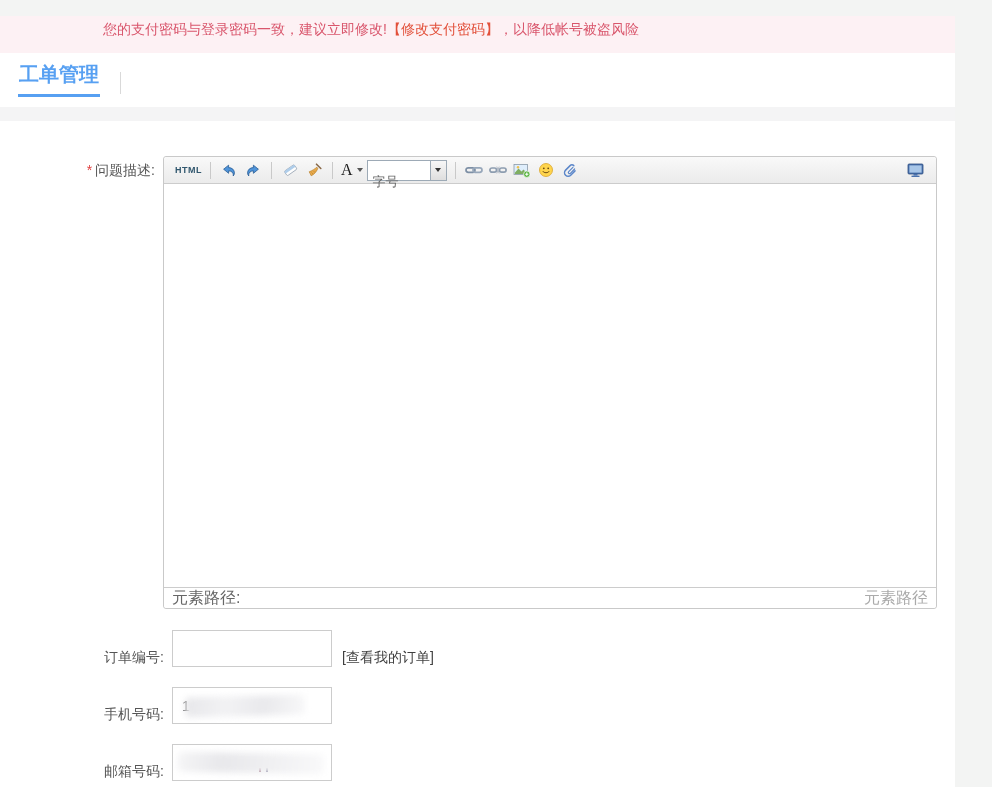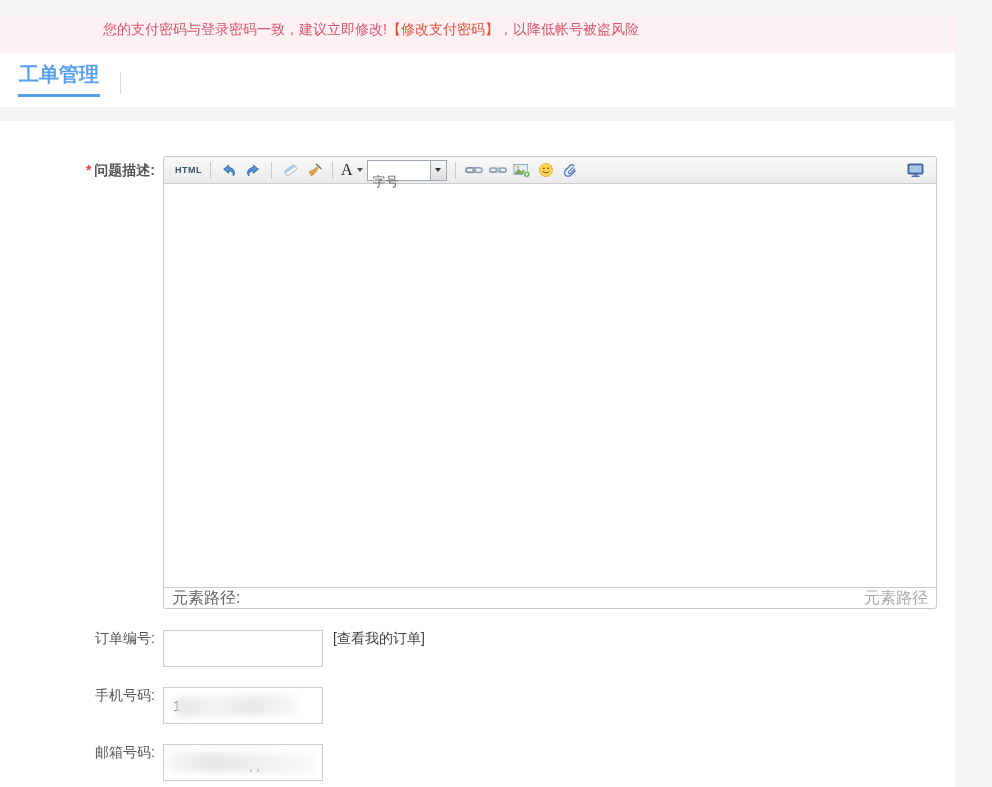--- a/index.html
+++ b/index.html
@@ -18,26 +18,26 @@
   .tab-divider { width:1px; height:22px; background:#d9d9d9; margin-left:20px; margin-bottom:13px; }
 
   .strip { height:14px; background:#f4f4f5; }
 
   
   .content { background:#fff; height:672px; border-bottom:1px solid #e2e2e2; }
   .footer-gap { height:10px; background:#fbfbfb; }
 
   .row { display:flex; }
   .row-desc { padding-top:35px; align-items:flex-start; }
-  .row-field { align-items:flex-start; }
+  .row-field { align-items:flex-end;margin-left:9px; }
   .row-order { margin-top:21px; }
   .row-phone { margin-top:20px; }
   .row-email { margin-top:20px; }
   .flabel { width:155px; text-align:right; font-size:14px; color:#555; flex-shrink:0; margin-right:8px; }
-  .row-desc .flabel { padding-top:6px;font-weight:bold; }
+  .row-desc .flabel { padding-top:6px; }
   .req { color:#e03e3e; margin-right:3px; font-size:14px; }
 
   
   .editor { width:774px; border:1px solid #c9c9c9; border-radius:3px; background:#fff; }
   .toolbar { height:27px; background:linear-gradient(#f9f9f9,#ebebeb); border-bottom:1px solid #ccc;
              display:flex; align-items:center; padding:0 9px; border-radius:3px 3px 0 0; }
   .tbtn { height:22px; min-width:20px; display:flex; align-items:center; justify-content:center;
           margin:0 2px; cursor:pointer; border-radius:2px; }
   .sep { width:1px; height:17px; background:#c9c9c9; margin:0 6px; }
   .spacer { flex:1; }

